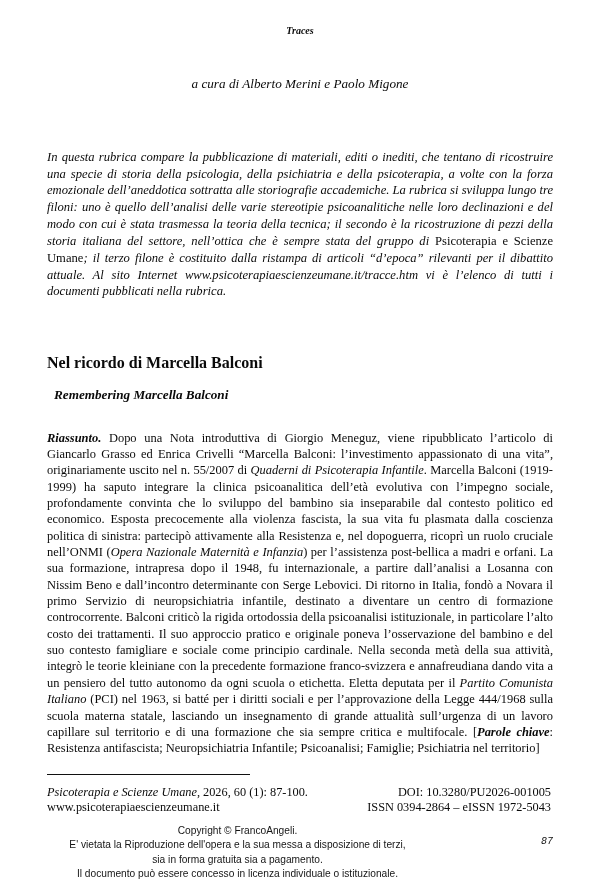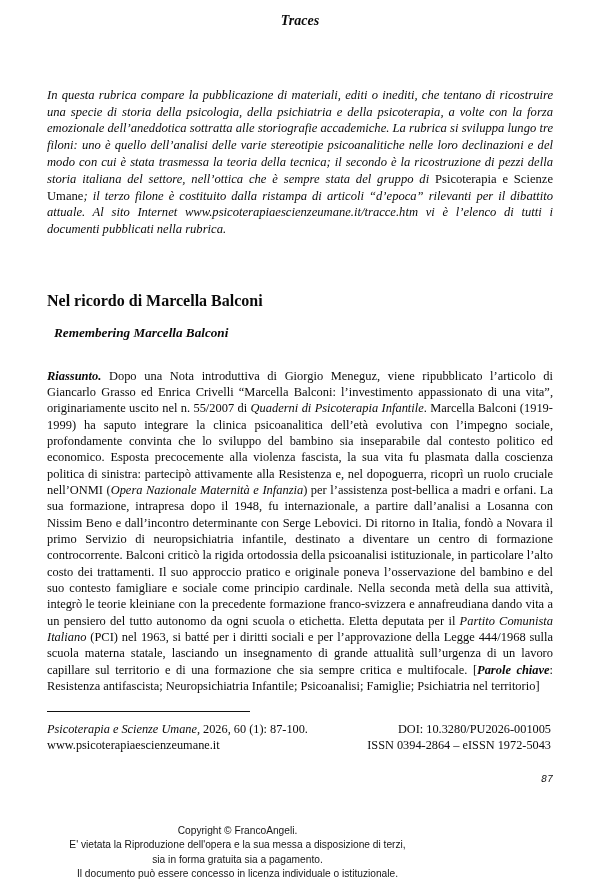--- a/index.html
+++ b/index.html
@@ -32,24 +32,24 @@
   .masthead { text-align: center; }
   .journal-title {
     font-size: 17.5px;
     font-weight: bold;
     letter-spacing: 0.2px;
     margin: 0;
     padding-top: 14px;
     line-height: 1.2;
   }
   .journal-subtitle {
-    font-size: 14px;
+    font-size: 10px;
     font-weight: bold;
     font-style: italic;
-    margin: 0;
+    margin: 12px;
     padding-top: 13px;
     line-height: 1.2;
   }
   .editors {
     font-size: 13.2px;
     font-style: italic;
     margin: 0;
     padding-top: 27px;
     line-height: 1.2;
   }
@@ -148,20 +148,21 @@
   .copyright div { white-space: nowrap; }
 </style>
 </head>
 <body>
 
 <div class="page">
   <div class="content">
 
     <div class="masthead">
       <h2 class="journal-subtitle">Traces</h2>
+      <p class="editors">a cura di Alberto Merini e Paolo Migone</p>
     </div>
 
     <p class="rubric-blurb"><span>In questa rubrica compare la pubblicazione di materiali, editi o inediti, che tentano di ricostruire una specie di storia della psicologia, della psichiatria e della psicoterapia, a volte con la forza emozionale dell’aneddotica sottratta alle storiografie accademiche. La rubrica si sviluppa lungo tre filoni: uno è quello dell’analisi delle varie stereotipie psicoanalitiche nelle loro declinazioni e del modo con cui è stata trasmessa la teoria della tecnica; il secondo è la ricostruzione di pezzi della storia italiana del settore, nell’ottica che è sempre stata del gruppo di </span><span class="roman">Psicoterapia e Scienze Umane</span><span>; il terzo filone è costituito dalla ristampa di articoli “d’epoca” rilevanti per il dibattito attuale. Al sito Internet www.psicoterapiaescienzeumane.it/tracce.htm vi è l’elenco di tutti i documenti pubblicati nella rubrica.</span></p>
 
     <div class="article-head-block">
       <h3 class="article-title-it">Nel ricordo di Marcella Balconi</h3>
       <h4 class="article-title-en">Remembering Marcella Balconi</h4>
     </div>
 
     <p class="abstract"><span class="lbl">Riassunto.</span><span> Dopo una Nota introduttiva di Giorgio Meneguz, viene ripubblicato l’articolo di Giancarlo Grasso ed Enrica Crivelli “Marcella Balconi: l’investimento appassionato di una vita”, originariamente uscito nel n. 55/2007 di </span><span class="it">Quaderni di Psicoterapia Infantile</span><span>. Marcella Balconi (1919-1999) ha saputo integrare la clinica psicoanalitica dell’età evolutiva con l’impegno sociale, profondamente convinta che lo sviluppo del bambino sia inseparabile dal contesto politico ed economico. Esposta precocemente alla violenza fascista, la sua vita fu plasmata dalla coscienza politica di sinistra: partecipò attivamente alla Resistenza e, nel dopoguerra, ricoprì un ruolo cruciale nell’ONMI (</span><span class="it">Opera Nazionale Maternità e Infanzia</span><span>) per l’assistenza post-bellica a madri e orfani. La sua formazione, intrapresa dopo il 1948, fu internazionale, a partire dall’analisi a Losanna con Nissim Beno e dall’incontro determinante con Serge Lebovici. Di ritorno in Italia, fondò a Novara il primo Servizio di neuropsichiatria infantile, destinato a diventare un centro di formazione controcorrente. Balconi criticò la rigida ortodossia della psicoanalisi istituzionale, in particolare l’alto costo dei trattamenti. Il suo approccio pratico e originale poneva l’osservazione del bambino e del suo contesto famigliare e sociale come principio cardinale. Nella seconda metà della sua attività, integrò le teorie kleiniane con la precedente formazione franco-svizzera e annafreudiana dando vita a un pensiero del tutto autonomo da ogni scuola o etichetta. Eletta deputata per il </span><span class="it">Partito Comunista Italiano</span><span> (PCI) nel 1963, si batté per i diritti sociali e per l’approvazione della Legge 444/1968 sulla scuola materna statale, lasciando un insegnamento di grande attualità sull’urgenza di un lavoro capillare sul territorio e di una formazione che sia sempre critica e multifocale. [</span><span class="lbl">Parole chiave</span><span>: Resistenza antifascista; Neuropsichiatria Infantile; Psicoanalisi; Famiglie; Psichiatria nel territorio]</span></p>

